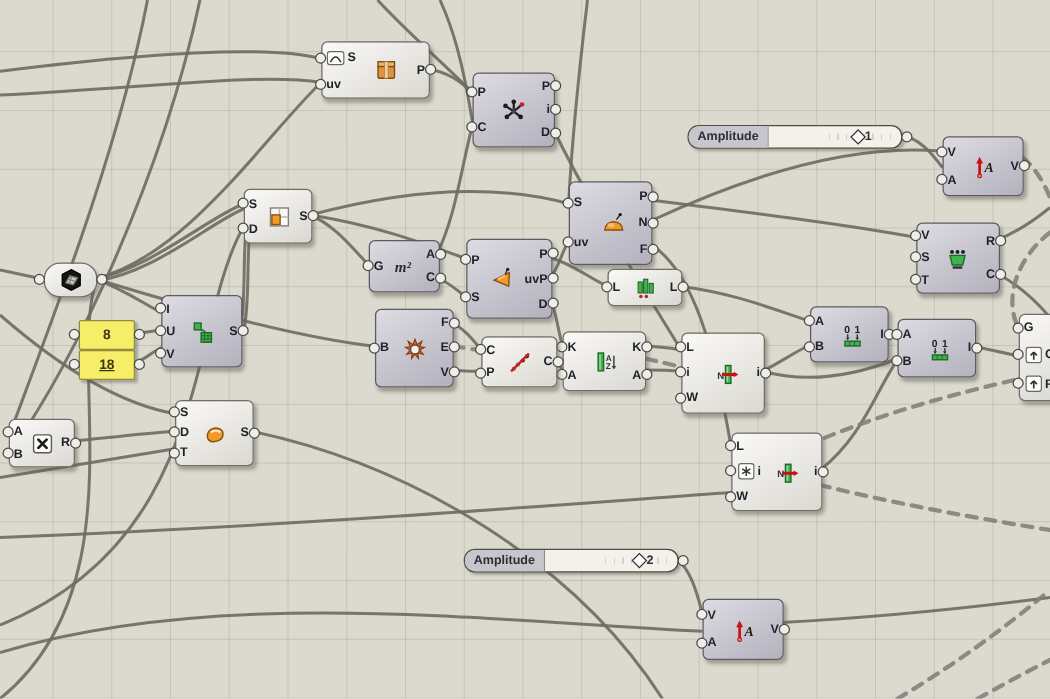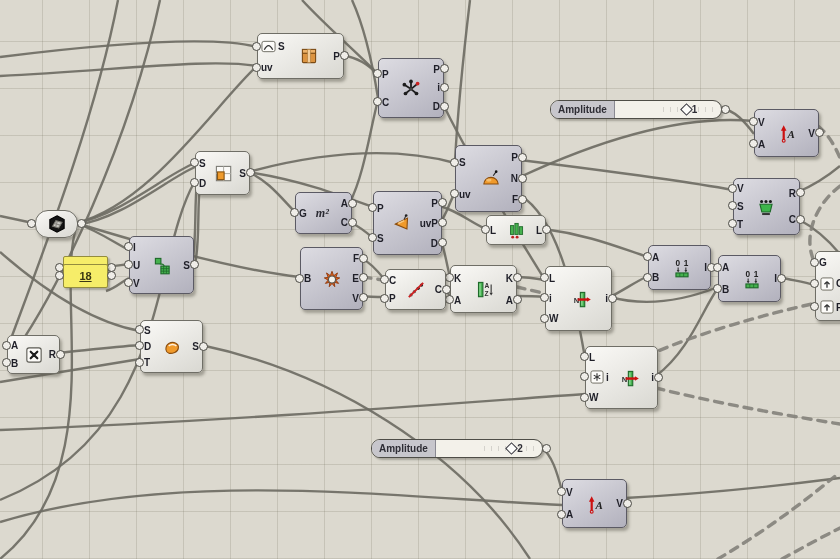--- a/index.html
+++ b/index.html
@@ -409,21 +409,21 @@
             <line x1="10.2" y1="7.6" x2="8.7" y2="12.8" stroke="#8a8983"></line>
           </svg>
         </div>
         <span class="nub out"></span>
       </div>
       <div class="panel" style="left: 63px; top: 256px; width: 43px; height: 22px;">
         <span class="nub in"></span>
         <span>8</span>
         <span class="nub out"></span>
       </div>
-      <div class="panel" style="left: 63px; top: 264px; width: 43px; height: 22px; text-decoration: underline;">
+      <div class="panel" style="left: 63px; top: 280px; width: 43px; height: 22px; text-decoration: underline;">
         <span class="nub in"></span>
         <span>18</span>
         <span class="nub out"></span>
       </div>
       <div class="node " style="left: 129px; top: 236px; width: 63px; height: 56px;">
         <div class="col ins">
           <div class="row in">
             <span class="nub in"></span>
             <span class="plabel">I</span>
           </div>

